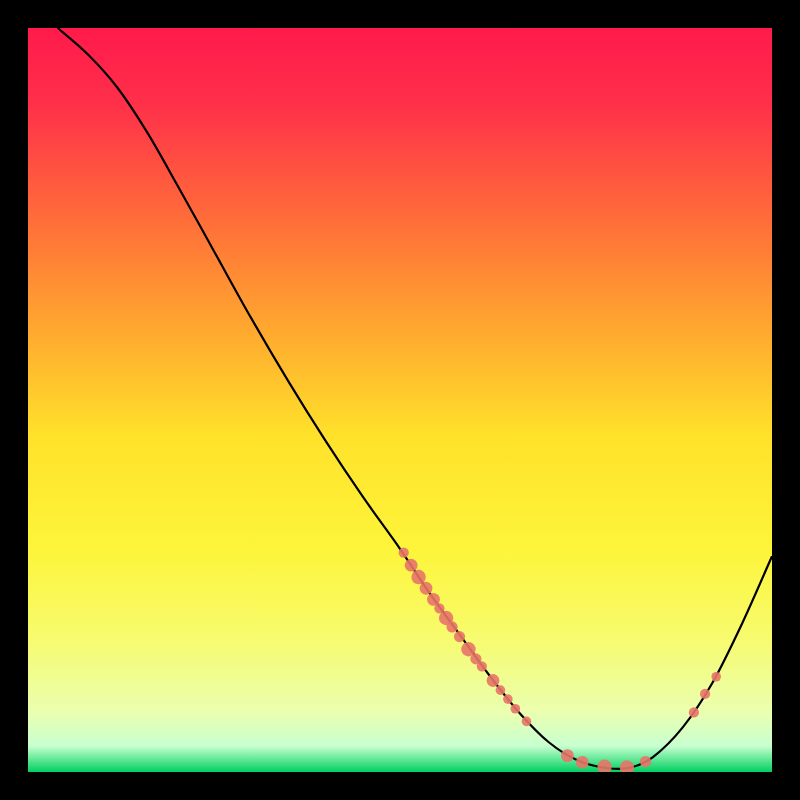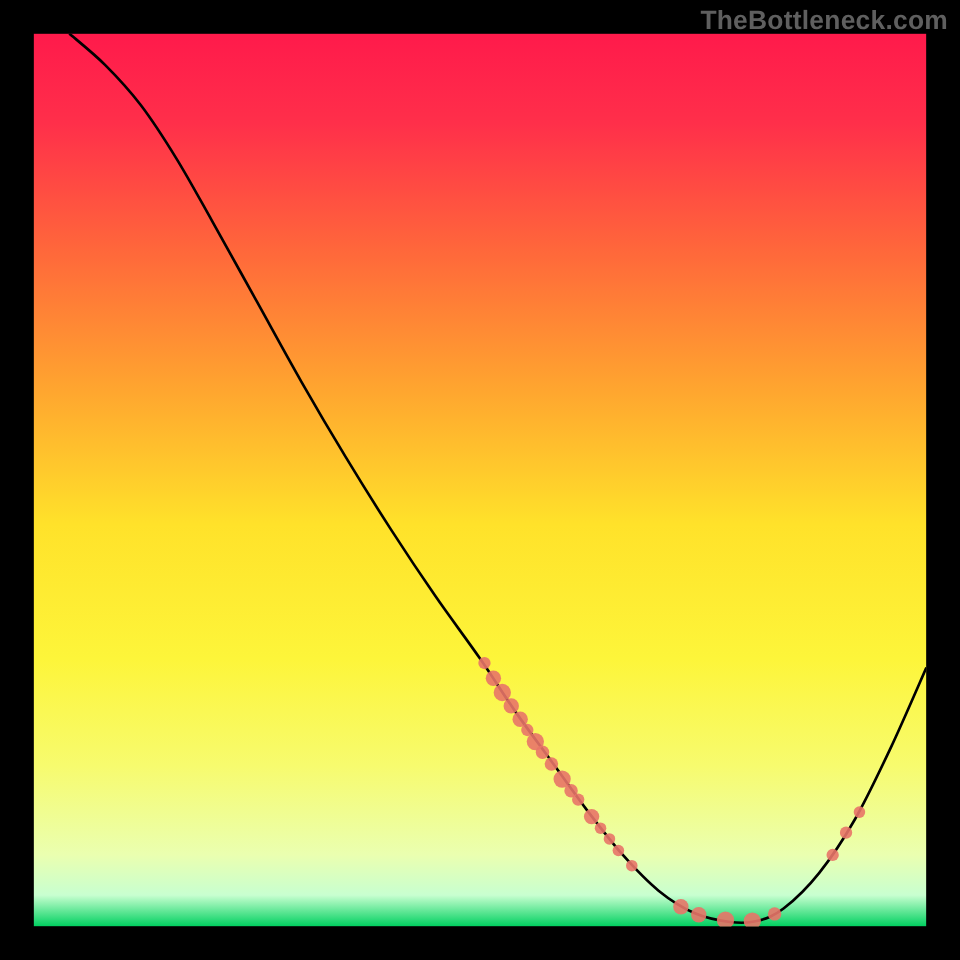--- a/index.html
+++ b/index.html
@@ -35,21 +35,20 @@
     height: 744px;
   }
   .plot svg {
     display: block;
   }
 </style>
 </head>
 <body>
 
 <div class="frame">
-  <div class="watermark">TheBottleneck.com</div>
   <div class="plot">
     <svg id="chart-svg" width="744" height="744" viewBox="0 0 744 744">
       <defs>
         <linearGradient id="bg-grad" x1="0" y1="0" x2="0" y2="1">
             <stop offset="0%" stop-color="#ff1a4b"></stop>
             <stop offset="10%" stop-color="#ff2f4a"></stop>
             <stop offset="25%" stop-color="#ff6a3a"></stop>
             <stop offset="40%" stop-color="#ffa62f"></stop>
             <stop offset="55.00000000000001%" stop-color="#ffe22a"></stop>
             <stop offset="70%" stop-color="#fdf53a"></stop>

